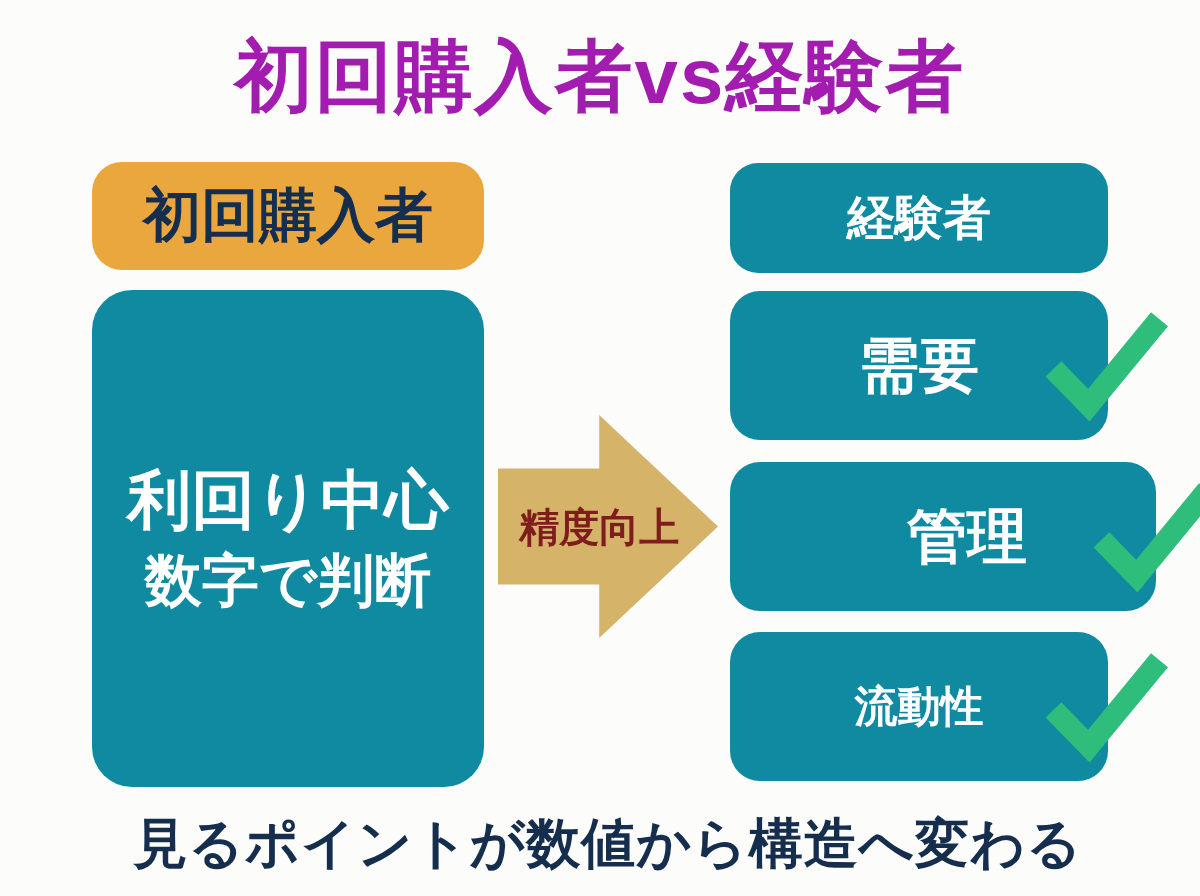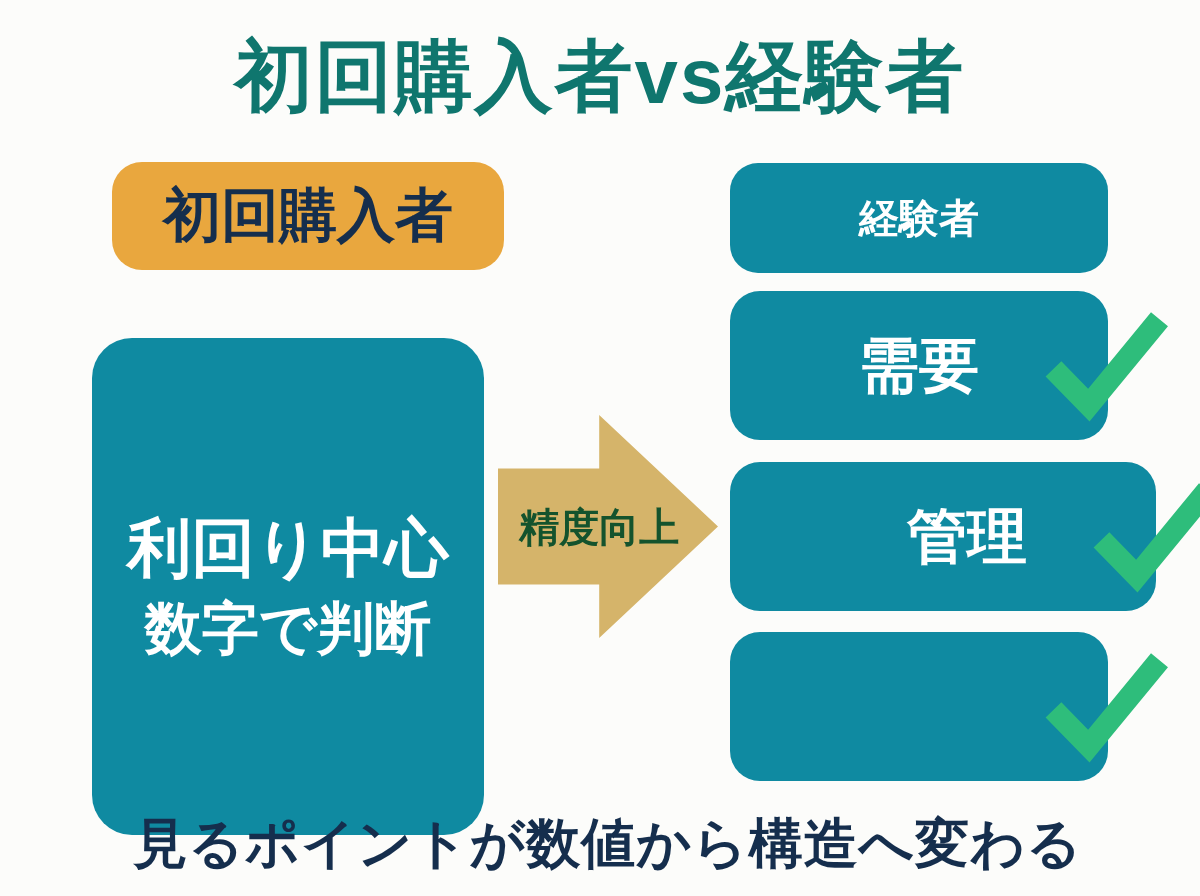--- a/index.html
+++ b/index.html
@@ -22,56 +22,54 @@
     top: 22px;
     left: 0;
     width: 100%;
     height: 110px;
     display: flex;
     align-items: center;
     justify-content: center;
     font-size: 78px;
     font-weight: 900;
     letter-spacing: 2px;
-    color: #0f766e;
+    color: #a21caf;
     white-space: nowrap;
   }
   
   .badge {
     position: absolute;
     left: 92px;
     top: 162px;
     width: 392px;
     height: 108px;
     background: #e9a73e;
     border-radius: 30px;
     display: flex;
     align-items: center;
     justify-content: center;
     font-size: 58px;
     font-weight: 900;
     color: #152e4d;
     white-space: nowrap;
-    margin-left: 20px;
   }
   .left-box {
     position: absolute;
     left: 92px;
     top: 290px;
     width: 392px;
     height: 497px;
     background: #0f8aa1;
     border-radius: 40px;
     display: flex;
     flex-direction: column;
     align-items: center;
     justify-content: center;
     gap: 20px;
     color: #ffffff;
-    margin-top: 48px;
   }
   .left-box .main {
     font-size: 64px;
     font-weight: 900;
     line-height: 1;
     white-space: nowrap;
   }
   .left-box .sub {
     font-size: 57px;
     font-weight: 800;
@@ -88,36 +86,36 @@
     background: #d5b46a;
     clip-path: polygon(0 24%, 46% 24%, 46% 0, 100% 50%, 46% 100%, 46% 76%, 0 76%);
   }
   .arrow-label {
     position: absolute;
     left: 46%;
     top: 50%;
     transform: translate(-50%, -50%);
     font-size: 40px;
     font-weight: 900;
-    color: #14532d;
+    color: #7f1d1d;
     white-space: nowrap;
   }
   
   .right-header {
     position: absolute;
     left: 730px;
     top: 163px;
     width: 378px;
     height: 110px;
     background: #0f8aa1;
     border-radius: 28px;
     display: flex;
     align-items: center;
     justify-content: center;
-    font-size: 40px;
+    font-size: 48px;
     font-weight: 900;
     color: #ffffff;
     white-space: nowrap;
   }
   .right-box {
     position: absolute;
     left: 730px;
     width: 378px;
     height: 149px;
     background: #0f8aa1;
@@ -207,20 +205,21 @@
   <div class="right-box b2">
     <div class="main">管理</div>
     <div class="check">
       <svg viewBox="0 0 134 118" xmlns="http://www.w3.org/2000/svg">
         <path d="M12 62 L49 100 L123 10" fill="none" stroke="#2ebd7b" stroke-width="23" stroke-linecap="butt" stroke-linejoin="miter"></path>
       </svg>
     </div>
   </div>
 
   <div class="right-box b3">
+    <div class="sub">流動性</div>
     <div class="check">
       <svg viewBox="0 0 134 118" xmlns="http://www.w3.org/2000/svg">
         <path d="M12 62 L49 100 L123 10" fill="none" stroke="#2ebd7b" stroke-width="23" stroke-linecap="butt" stroke-linejoin="miter"></path>
       </svg>
     </div>
   </div>
 
   <div class="caption">見るポイントが数値から構造へ変わる</div>
 
 </div>

